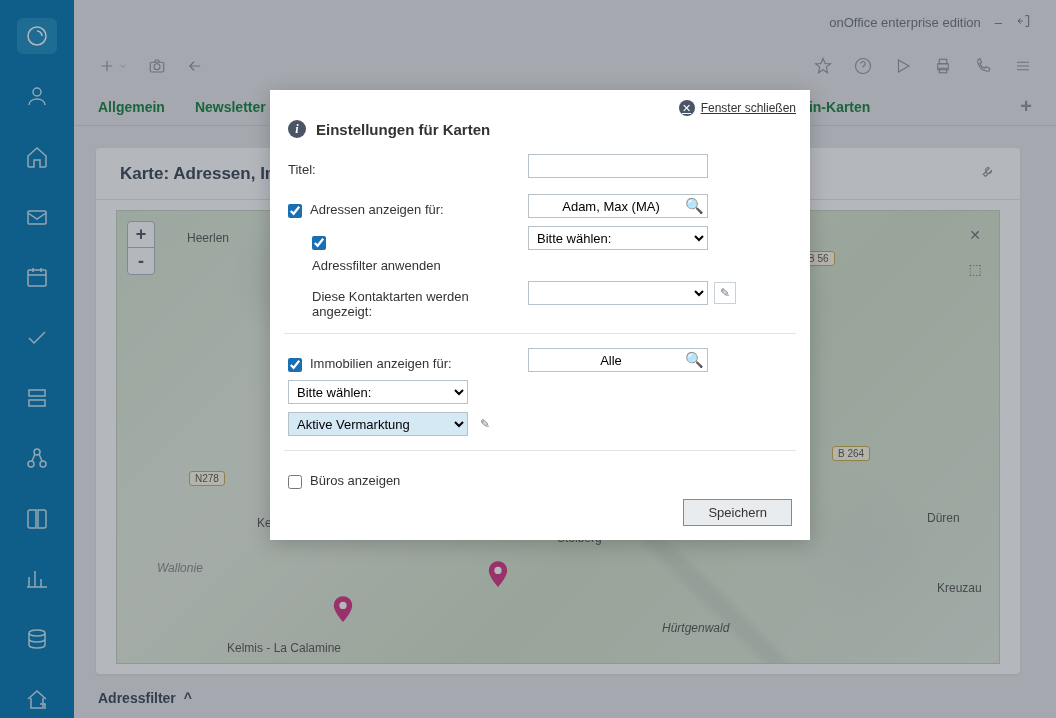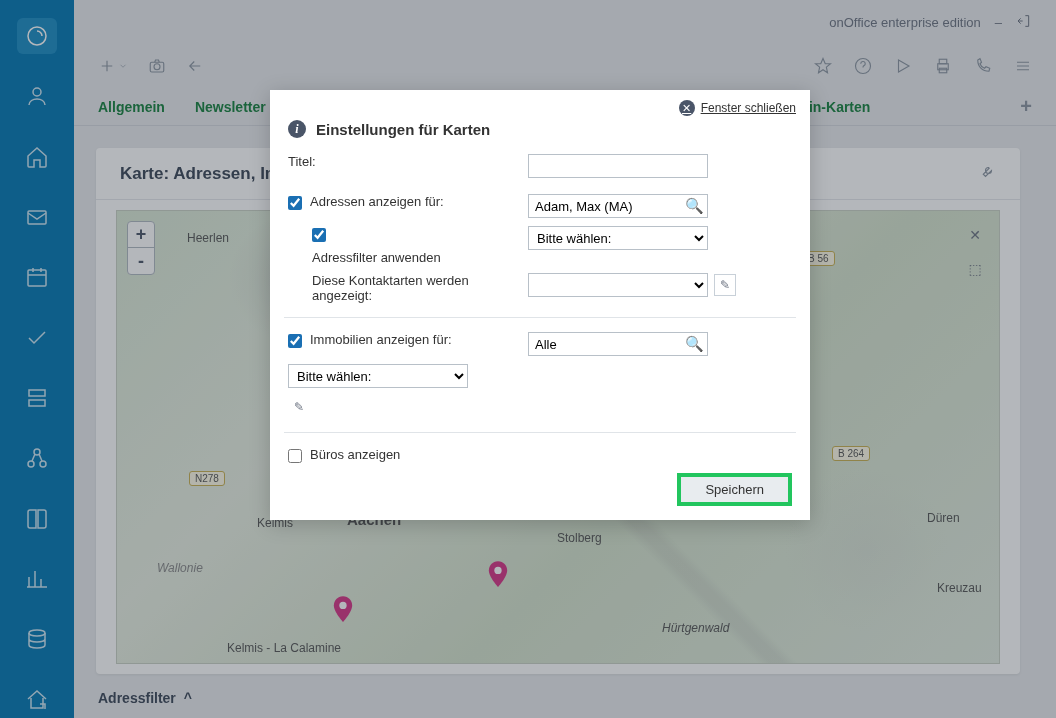--- a/index.html
+++ b/index.html
@@ -52,36 +52,36 @@
 
 .dim-overlay { position: absolute; inset: 0; background: rgba(40,50,60,0.35); z-index: 100; }
 
 .modal { position: absolute; left: 270px; top: 90px; width: 540px; background: #fff; z-index: 200; box-shadow: 0 4px 20px rgba(0,0,0,0.2); padding-bottom: 14px; }
 .modal .close-row { display: flex; justify-content: flex-end; align-items: center; padding: 10px 14px 0; gap: 6px; }
 .modal .close-row span { font-size: 12px; text-decoration: underline; color: #333; cursor: pointer; }
 .modal .close-row .x { width: 16px; height: 16px; border-radius: 50%; background: #4a5568; color: #fff; display: flex; align-items: center; justify-content: center; font-size: 11px; cursor: pointer; }
 .modal h3 { display: flex; align-items: center; gap: 10px; font-size: 15px; font-weight: 600; color: #333; padding: 4px 18px 12px; }
 .modal h3 .info { width: 18px; height: 18px; border-radius: 50%; background: #4a5568; color: #fff; display: flex; align-items: center; justify-content: center; font-size: 12px; font-style: italic; font-family: Georgia, serif; }
 .modal .row { display: flex; align-items: flex-start; padding: 4px 18px; font-size: 13px; color: #333; }
-.modal .row .lbl { width: 240px; display: flex; align-items: flex-start; gap: 8px; }
+.modal .row .lbl { width: 240px; display: flex; align-items: flex-start; gap: 8px; margin-top: 8px; }
 .modal .row .lbl.indent { padding-left: 24px; flex-direction: column; }
 .modal .row .lbl.indent2 { padding-left: 24px; }
 .modal .row .ctrl { flex: 1; display: flex; align-items: center; gap: 6px; }
 .modal .row input[type=checkbox] { width: 14px; height: 14px; accent-color: #1a6fb3; margin-top: 2px; flex-shrink: 0; }
 .modal .row input[type=text] { width: 180px; height: 24px; border: 1px solid #b8c0c8; padding: 0 6px; font-size: 13px; }
 .modal .row select { width: 180px; height: 24px; border: 1px solid #b8c0c8; padding: 0 4px; font-size: 13px; background: #fff; }
 .modal .row select.highlight { background: #d5e9f5; }
 .modal .row .search-input { position: relative; width: 180px; }
-.modal .row .search-input input { width: 100%; padding-right: 20px; }
+.modal .row .search-input input { width: 100%; padding-right: 20px; text-align: center; }
 .modal .row .search-input .mag { position: absolute; right: 4px; top: 3px; font-size: 15px; color: #333; cursor: pointer; }
 .modal .row .edit-ic { width: 22px; height: 22px; border: 1px solid #c8d0d8; display: flex; align-items: center; justify-content: center; font-size: 12px; color: #6b7280; cursor: pointer; }
 .modal .row .edit-ic.plain { border: none; }
 .modal hr { border: none; border-top: 1px solid #e0e4e8; margin: 10px 14px; }
 .modal .actions { display: flex; justify-content: flex-end; padding: 6px 18px 0; }
-.modal .actions button { padding: 5px 24px; background: #e8ecef; border: 4px solid #22c55e; font-size: 13px; color: #333; cursor: pointer; }
+.modal .actions button { padding: 5px 24px; background: #e8ecef; border: 1px solid #22c55e; font-size: 13px; color: #333; cursor: pointer; }
 </style>
 </head>
 <body>
 
 <div class="sidebar">
   <div class="sidebar-icon active">
       <svg viewBox="0 0 24 24">
         <circle cx="12" cy="12" r="9"></circle>
         <path d="M12 7a5 5 0 0 1 5 5"></path>
       </svg>
@@ -341,20 +341,21 @@
       </div>
     </div>
   </div>
   <div class="row">
     <div class="ctrl">
         <select><option>Bitte wählen:</option></select>
       </div>
   </div>
   <div class="row">
     <div class="ctrl">
+        <select class="highlight"><option>Aktive Vermarktung</option></select>
         <span class="edit-ic plain">✎</span>
       </div>
   </div>
 
   <hr>
 
   <div class="row">
     <div class="lbl">
         <input type="checkbox" style="">
         <span>Büros anzeigen</span>

